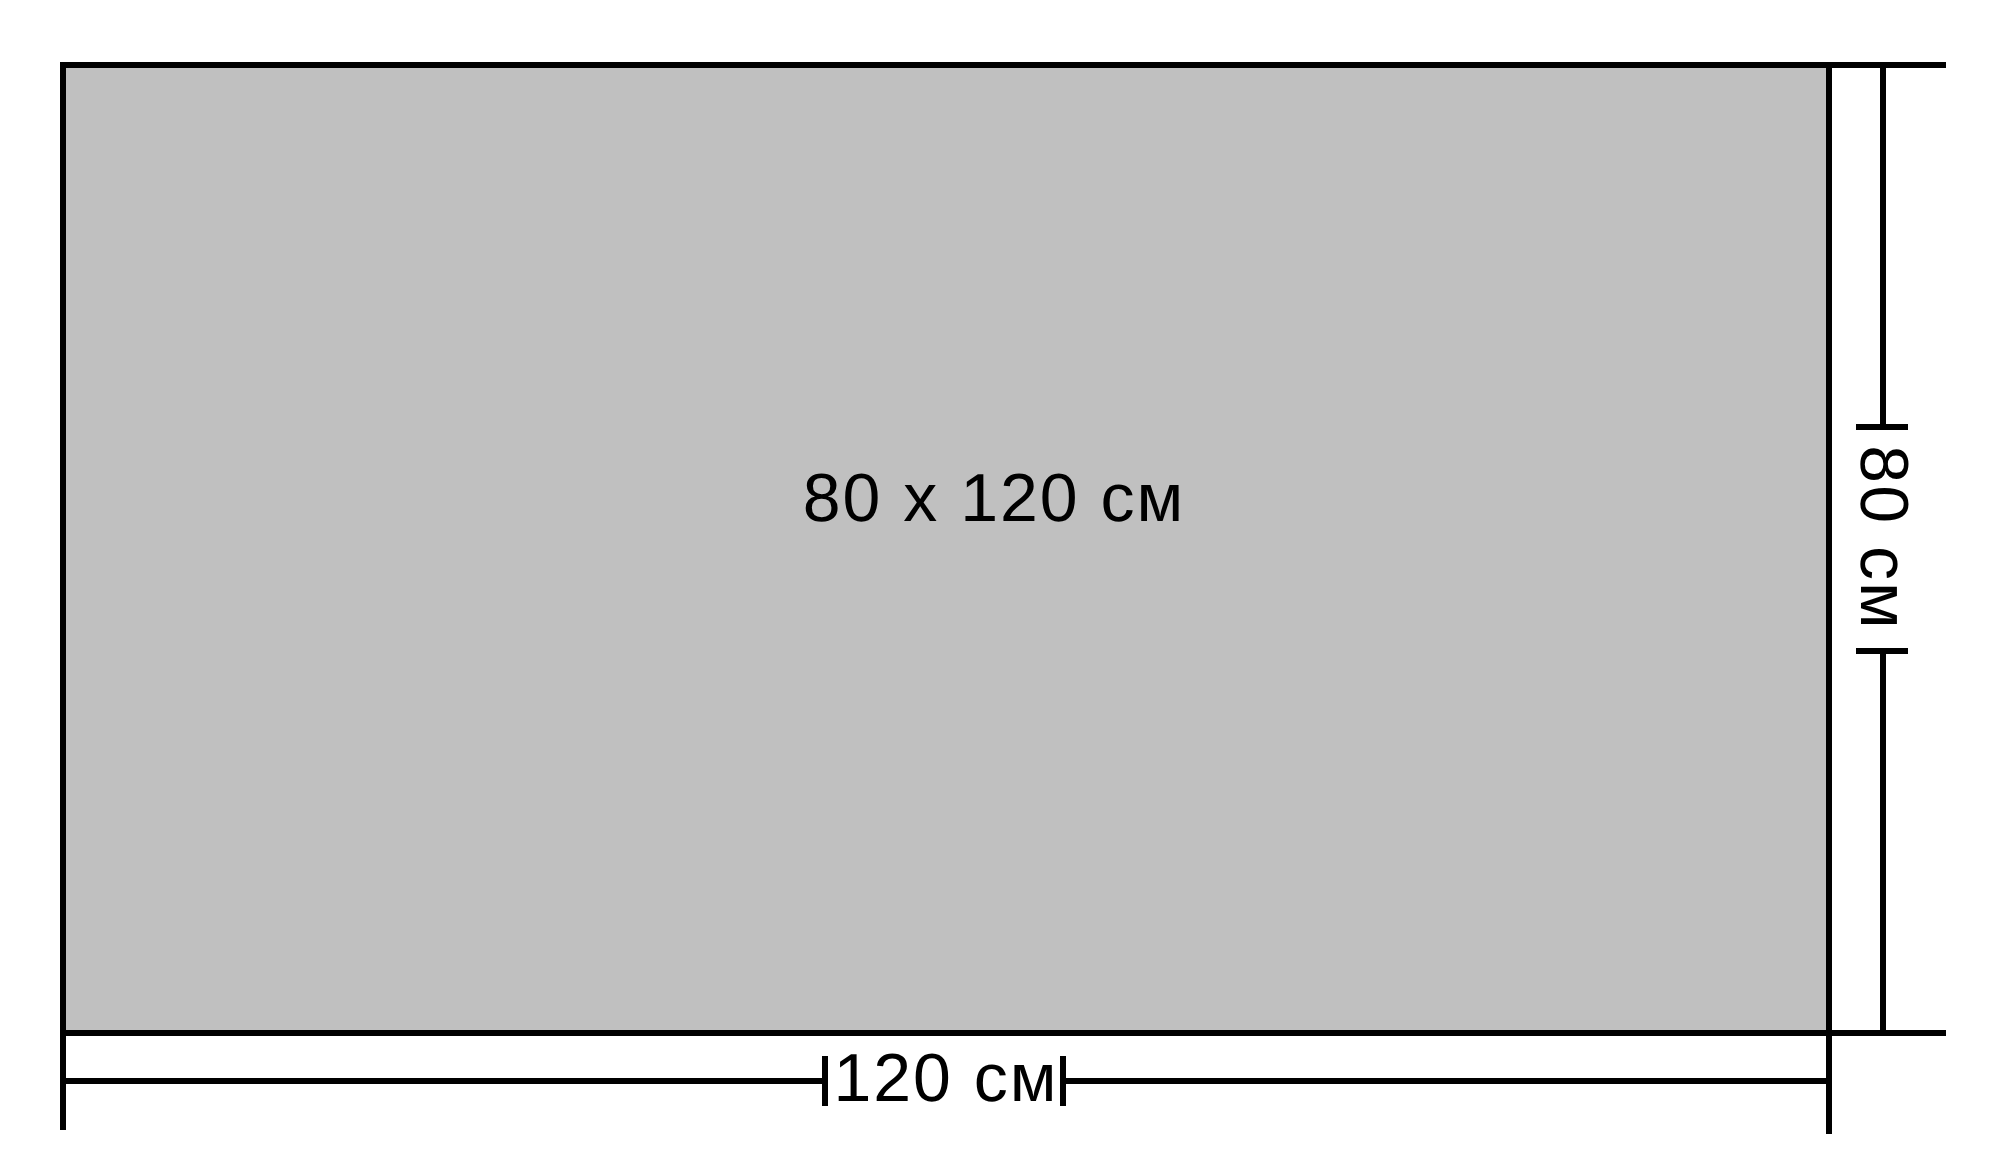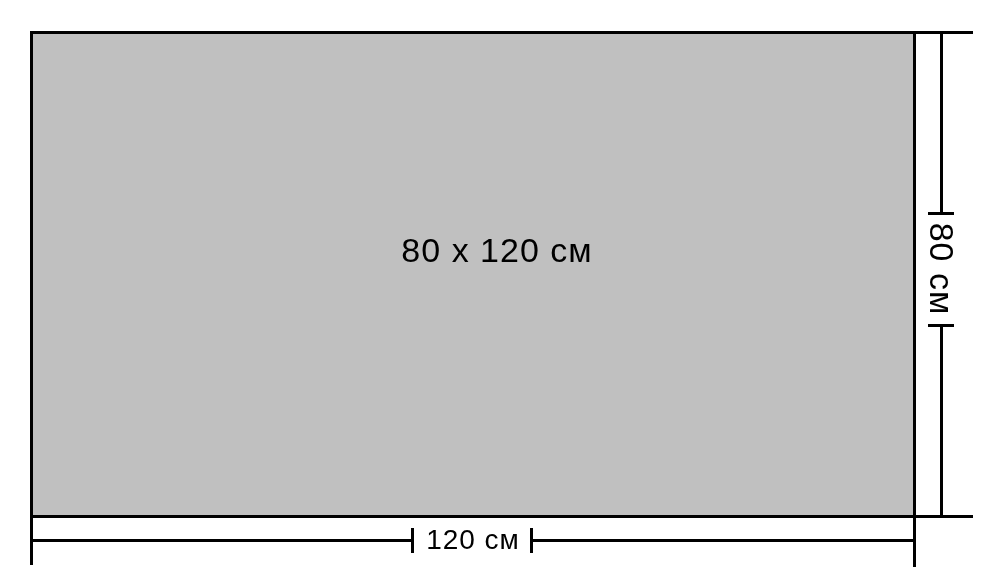--- a/index.html
+++ b/index.html
@@ -46,21 +46,21 @@
 
   
   .wdim-line-left  { left: 30px;  top: 539px; width: 383px; height: 3px; }
   .wdim-line-right { left: 533px; top: 539px; width: 383px; height: 3px; }
   .wdim-tick-left  { left: 411px; top: 528px; width: 3px; height: 25px; }
   .wdim-tick-right { left: 530px; top: 528px; width: 3px; height: 25px; }
   .wdim-label {
     position: absolute;
     left: 473px; top: 540px;
     transform: translate(-50%, -50%);
-    font-size: 28px;
+    font-size: 34px;
     color: var(--text);
     white-space: nowrap;
     letter-spacing: 1px;
   }
 
   
   .hdim-line-top    { left: 940px; top: 32px;  width: 3px; height: 181px; }
   .hdim-line-bottom { left: 940px; top: 326px; width: 3px; height: 191px; }
   .hdim-tick-top    { left: 928px; top: 212px; width: 26px; height: 3px; }
   .hdim-tick-bottom { left: 928px; top: 324px; width: 26px; height: 3px; }

